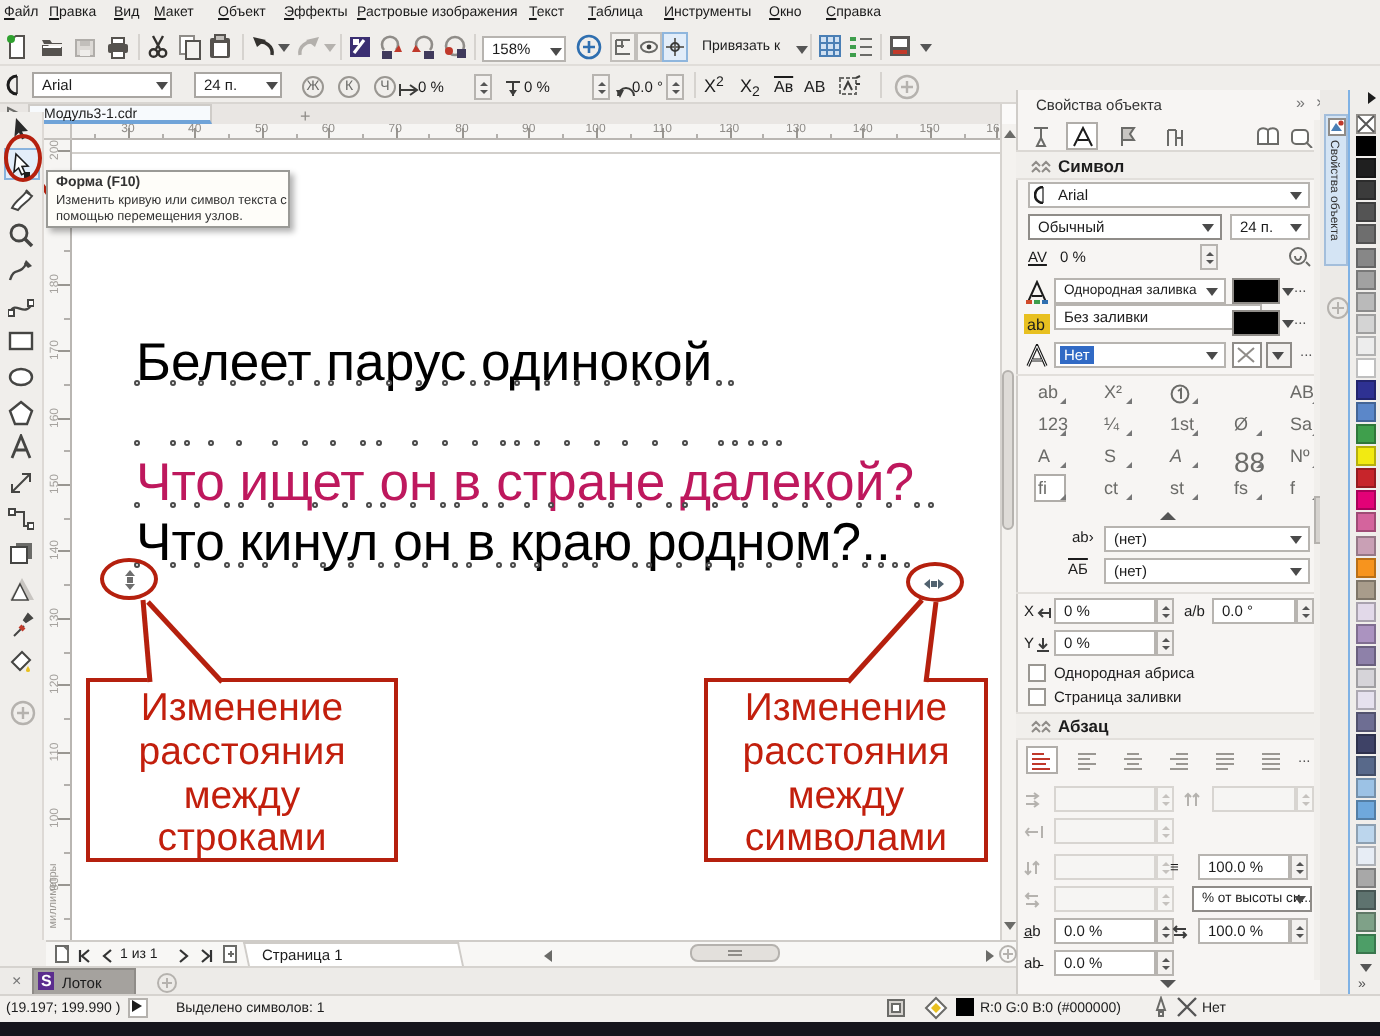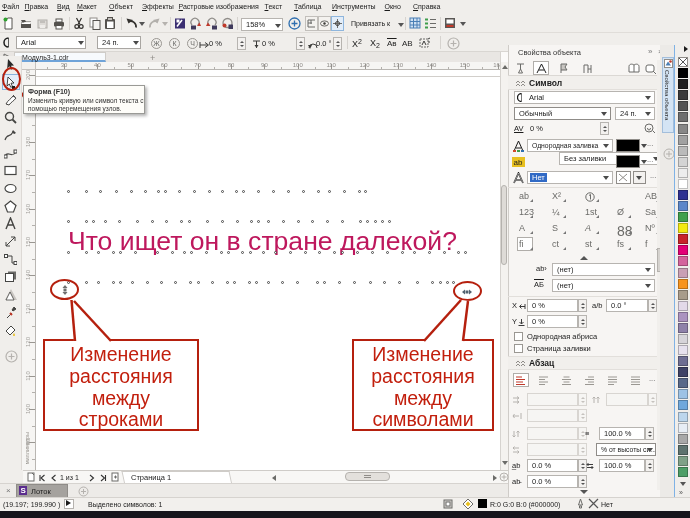--- a/index.html
+++ b/index.html
@@ -270,20 +270,21 @@
       <div style="position:absolute;left:10px;top:355.7px;width:3px;height:1px;background:#b3b0ac;"></div>
       <div style="position:absolute;left:7px;top:339.0px;width:6px;height:1px;background:#999691;"></div>
       <div style="position:absolute;left:-3px;top:334.0px;width:18px;height:10px;font-size:6px;color:#a5a29e;transform:rotate(-90deg);text-align:center;line-height:10px;">100</div>
       <div style="position:absolute;left:10px;top:389.1px;width:3px;height:1px;background:#b3b0ac;"></div>
       <div style="position:absolute;left:7px;top:372.4px;width:6px;height:1px;background:#999691;"></div>
       <div style="position:absolute;left:-3px;top:367.4px;width:18px;height:10px;font-size:6px;color:#a5a29e;transform:rotate(-90deg);text-align:center;line-height:10px;">90</div>
       <div style="position:absolute;left:-15px;top:373px;width:44px;height:10px;font-size:5.5px;color:#9a9792;transform:rotate(-90deg);text-align:center;">миллиметры</div>
     </div>
 <div class="a" style="left:36px;top:70px;width:464px;height:400px;background:#fff;"></div>
 <div class="a" style="left:36px;top:76px;width:464px;height:1px;background:#d2cfcb;"></div>
+<div class="a" style="left:68px;top:167.8px;font-size:26.6px;line-height:26.6px;color:#000;white-space:nowrap;">Белеет парус одинокой</div>
 <div class="nm" style="left:67.0px;top:190.0px;"></div>
 <div class="nm" style="left:84.5px;top:190.0px;"></div>
 <div class="nm" style="left:99.3px;top:190.0px;"></div>
 <div class="nm" style="left:114.8px;top:190.0px;"></div>
 <div class="nm" style="left:129.6px;top:190.0px;"></div>
 <div class="nm" style="left:144.3px;top:190.0px;"></div>
 <div class="nm" style="left:156.6px;top:190.0px;"></div>
 <div class="nm" style="left:163.9px;top:190.0px;"></div>
 <div class="nm" style="left:178.4px;top:190.0px;"></div>
 <div class="nm" style="left:193.2px;top:190.0px;"></div>
@@ -351,20 +352,21 @@
 <div class="nm" style="left:340.5px;top:250.5px;"></div>
 <div class="nm" style="left:356.1px;top:250.5px;"></div>
 <div class="nm" style="left:370.9px;top:250.5px;"></div>
 <div class="nm" style="left:386.4px;top:250.5px;"></div>
 <div class="nm" style="left:401.2px;top:250.5px;"></div>
 <div class="nm" style="left:412.8px;top:250.5px;"></div>
 <div class="nm" style="left:427.6px;top:250.5px;"></div>
 <div class="nm" style="left:442.5px;top:250.5px;"></div>
 <div class="nm" style="left:457.2px;top:250.5px;"></div>
 <div class="nm" style="left:463.7px;top:250.5px;"></div>
+<div class="a" style="left:68px;top:258.4px;font-size:26.6px;line-height:26.6px;color:#000;white-space:nowrap;">Что кинул он в краю родном?..</div>
 <div class="nm" style="left:67.0px;top:280.6px;"></div>
 <div class="nm" style="left:84.7px;top:280.6px;"></div>
 <div class="nm" style="left:96.9px;top:280.6px;"></div>
 <div class="nm" style="left:111.7px;top:280.6px;"></div>
 <div class="nm" style="left:119.1px;top:280.6px;"></div>
 <div class="nm" style="left:130.8px;top:280.6px;"></div>
 <div class="nm" style="left:145.6px;top:280.6px;"></div>
 <div class="nm" style="left:160.3px;top:280.6px;"></div>
 <div class="nm" style="left:173.6px;top:280.6px;"></div>
 <div class="nm" style="left:189.1px;top:280.6px;"></div>
@@ -545,21 +547,21 @@
       <rect x="9" y="10" width="3" height="2" fill="#2f6fb0"></rect>
     </svg>
 <div class="cb" style="left:527px;top:139px;width:86px;height:13px;line-height:12px;font-size:6.8px;">Однородная заливка<span class="cbarrow" style="top:4px;right:3px;"></span></div>
 <div class="a" style="left:616px;top:139px;width:24px;height:13px;border:1px solid #8f8c88;background:#000;"></div>
 <div class="a" style="left:641px;top:144px;width:0;height:0;border-left:3px solid transparent;border-right:3px solid transparent;border-top:4px solid #4a4a4a;"></div>
 <div class="lbl" style="left:647px;top:139px;color:#555;">...</div>
 <svg class="a" style="left:512px;top:156px;" width="13" height="12" viewBox="0 0 13 12">
       <rect x="0" y="1" width="13" height="10" fill="#e8c020"></rect>
       <text x="1.5" y="9" font-size="8" fill="#1c1c1c" font-family="Liberation Sans">ab</text>
     </svg>
-<div class="cb" style="left:527px;top:152px;width:104px;height:13px;line-height:12px;margin-left:32px;">Без заливки<span class="cbarrow" style="top:4px;right:3px;"></span></div>
+<div class="cb" style="left:527px;top:152px;width:104px;height:13px;line-height:12px;">Без заливки<span class="cbarrow" style="top:4px;right:3px;"></span></div>
 <div class="a" style="left:616px;top:155px;width:24px;height:13px;border:1px solid #8f8c88;background:#000;"></div>
 <div class="a" style="left:641px;top:160px;width:0;height:0;border-left:3px solid transparent;border-right:3px solid transparent;border-top:4px solid #4a4a4a;"></div>
 <div class="lbl" style="left:647px;top:155px;color:#555;">...</div>
 <svg class="a" style="left:512px;top:172px;" width="13" height="12" viewBox="0 0 13 12">
       <path d="M2 11 L6.5 1 L11 11 M4 8 h5" fill="none" stroke="#1c1c1c" stroke-width="1.6"></path>
       <path d="M2 11 L6.5 1 L11 11 M4 8 h5" fill="none" stroke="#fff" stroke-width="0.5"></path>
     </svg>
 <div class="cb" style="left:527px;top:171px;width:86px;height:13px;line-height:12px;padding-left:2px;"><span style="background:#316ac5;color:#fff;padding:0 2px;">Нет</span><span class="cbarrow" style="top:4px;right:3px;"></span></div>
 <div class="a" style="left:616px;top:171px;width:15px;height:13px;border:1px solid #8f8c88;background:#fff;"></div>
 <svg class="a" style="left:618px;top:173px;" width="10" height="9" viewBox="0 0 10 9">

